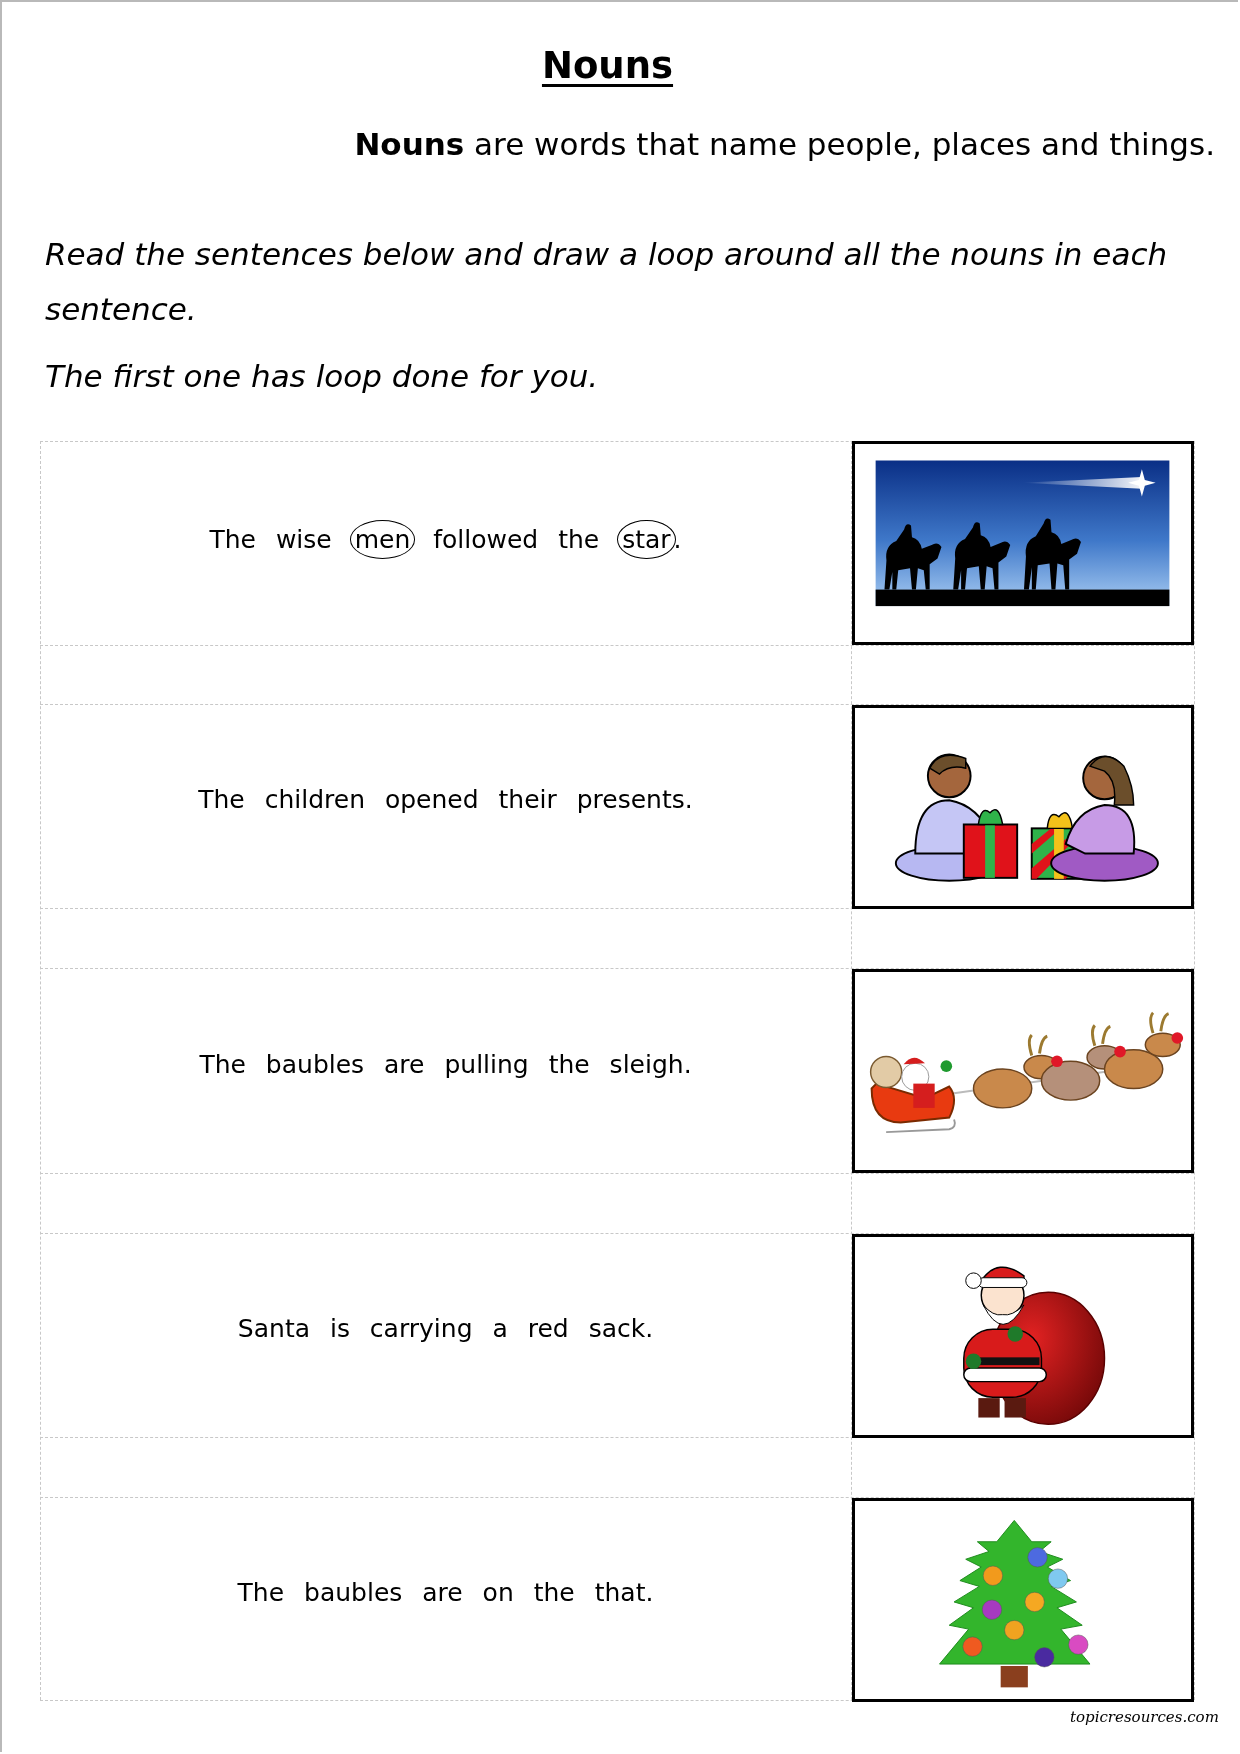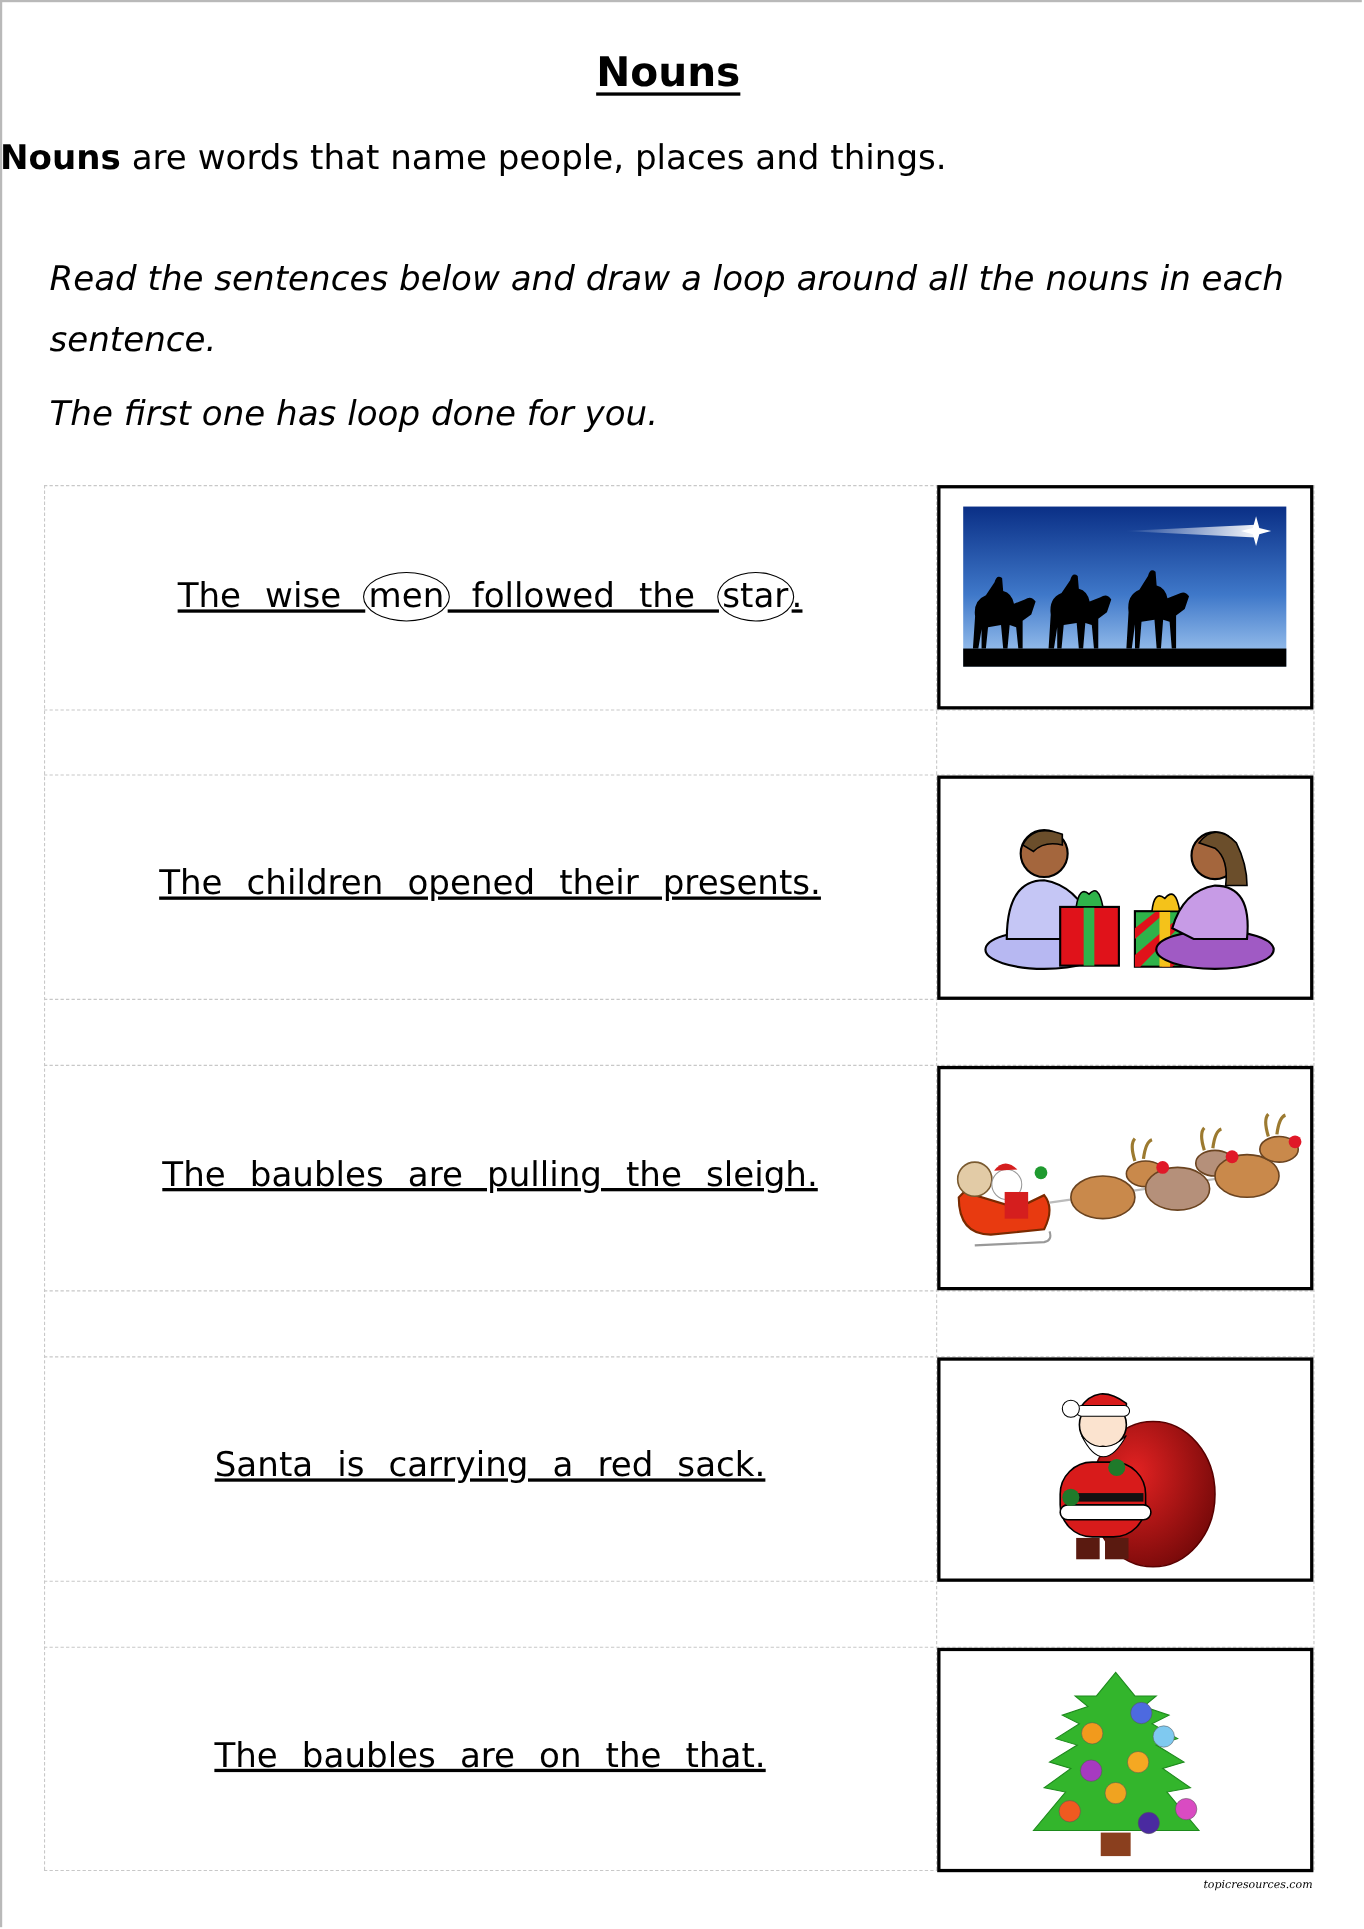--- a/index.html
+++ b/index.html
@@ -3,32 +3,32 @@
 <meta charset="utf-8">
 <style>
   html, body { margin:0; padding:0; background:#ffffff; }
   body { width:1240px; height:1754px; position:relative; overflow:hidden;
          font-family:"DejaVu Sans", sans-serif; color:#000; }
   .page-border { position:absolute; left:0; top:0; width:1238px; height:1752px;
                  border-left:2px solid #b9b9b9; border-top:2px solid #b9b9b9; box-sizing:border-box; }
   .title { position:absolute; left:0; width:1215px; top:44px; text-align:center;
            font-size:37px; font-weight:bold; }
   .title span { text-decoration:underline; text-underline-offset:6px; text-decoration-thickness:3px; }
-  .definition { position:absolute; left:0; width:1215px; top:126px; text-align:left; font-size:31px; }
+  .definition { position:absolute; left:0; width:1215px; top:126px; text-align:right; font-size:31px; }
   .definition b { font-weight:bold; }
   .instr { position:absolute; left:45px; font-size:31px;font-style:italic; }
   .vline { position:absolute; top:441px; width:0; height:1259px; border-left:1px dashed #c8c8c8; }
   .hline { position:absolute; left:40px; width:1154px; height:0; border-top:1px dashed #c8c8c8; }
-  .sentence { position:absolute; left:40px; width:811px; text-align:center; font-size:31px; word-spacing:12px;text-decoration:underline; }
+  .sentence { position:absolute; left:40px; width:811px; text-align:center; font-size:25px; word-spacing:12px; }
   .loop { display:inline-block; border:1.5px solid #000; border-radius:50%; padding:6px 4px; margin:0 -2px; line-height:1; }
   .picbox { position:absolute; left:852px; width:342px; height:204px; border:3px solid #000;
             box-sizing:border-box; background:#fff; overflow:hidden; }
   .picbox svg { width:100%; height:100%; display:block; }
   .footer { position:absolute; left:1070px; top:1708px; font-family:"DejaVu Serif", serif;
-            font-style:italic; font-size:10px;margin-left:24px; }
+            font-style:italic; font-size:15px; }
 </style>
 </head>
 <body>
 
 <div class="page-border"></div>
 
 <div class="title"><span>Nouns</span></div>
 
 <div class="definition"><b>Nouns</b><span> are words that name  people, places and things.</span></div>
 

